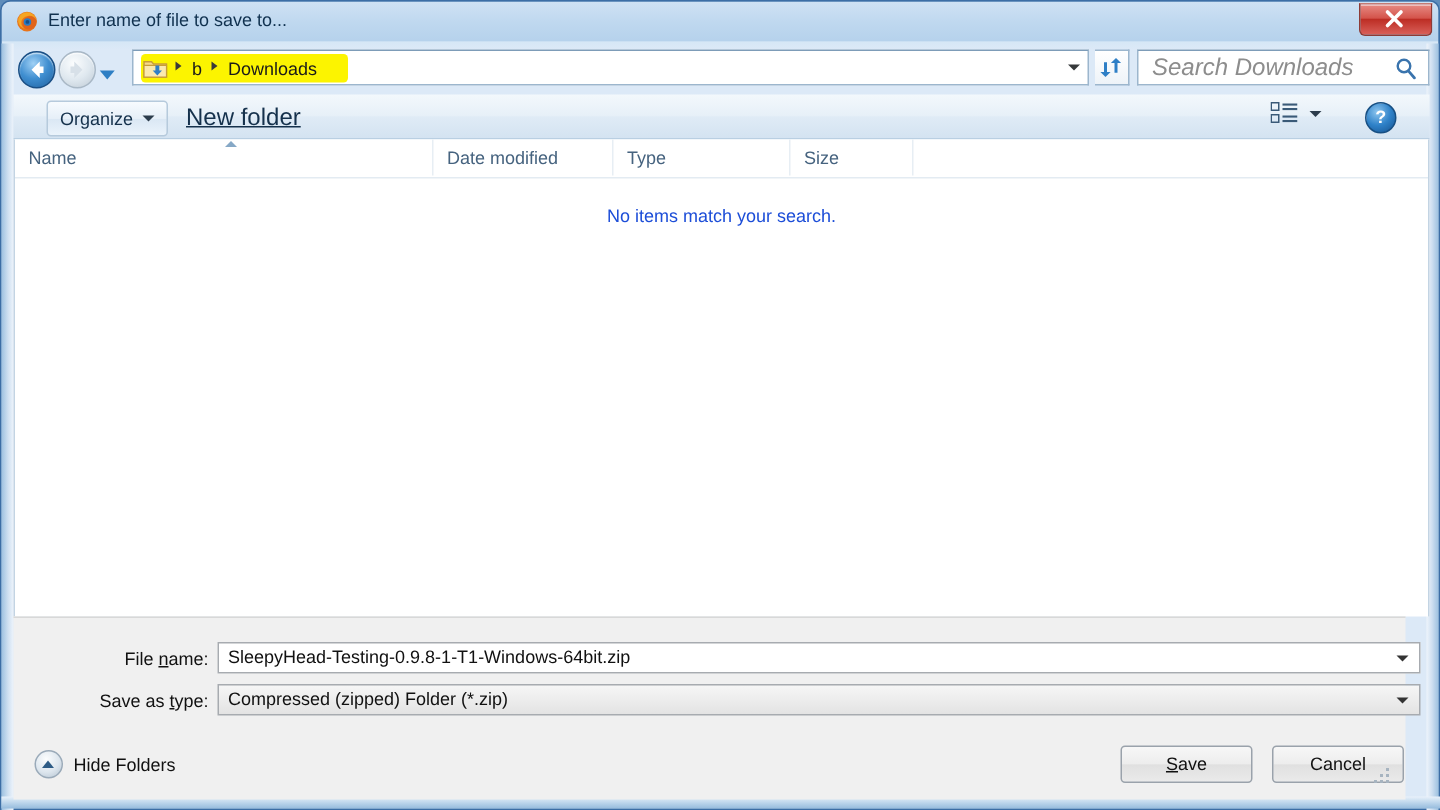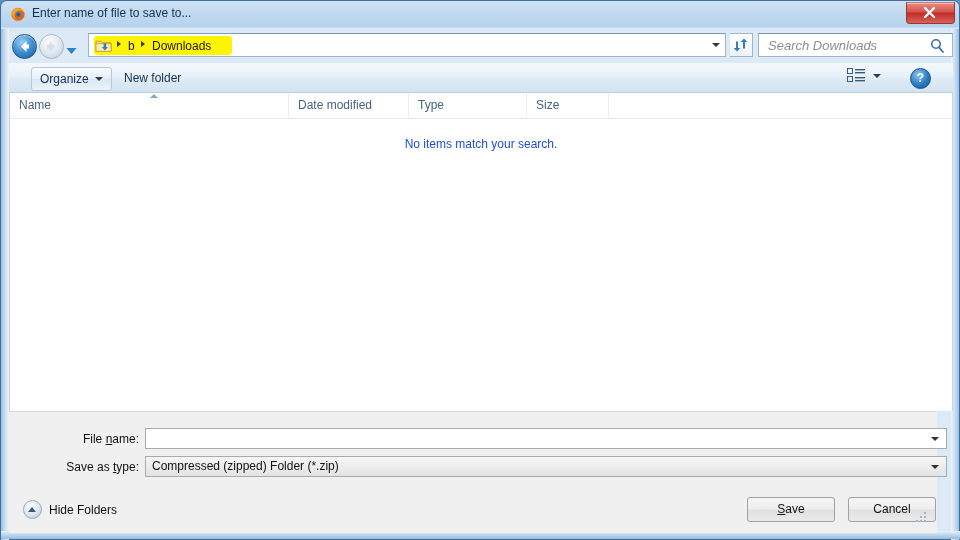--- a/index.html
+++ b/index.html
@@ -127,21 +127,21 @@
   }
   #searchbox {
     position: absolute; left: 749px; top: 2px; width: 195px; height: 24px;
     background: #fff;
     border: 1px solid #9cb6cd; border-top-color: #7d9cb8;
     box-sizing: border-box;
     cursor: text;
   }
   #search-placeholder {
     position: absolute; left: 9px; top: 4px;
-    font-size: 13px; font-style: italic; color: #8d8d8d; line-height: 15px;
+    font-size: 16px; font-style: italic; color: #8d8d8d; line-height: 15px;
   }
   #search-icon { position: absolute; right: 7px; top: 4px; }
 
   
   #toolbar {
     position: absolute; left: 8px; top: 62px; width: 944px; height: 30px;
     background: linear-gradient(to bottom, #f3f8fc 0%, #e7f0f8 48%, #dfebf6 52%, #d4e3f1 100%);
     border-bottom: 1px solid #b9cfe2;
     box-sizing: border-box;
   }
@@ -157,23 +157,23 @@
   }
   .caret-down {
     width: 0; height: 0;
     border-top: 4px solid #2c3c4c;
     border-left: 4px solid transparent;
     border-right: 4px solid transparent;
   }
   #newfolder-btn {
     position: absolute; left: 106px; top: 4px; height: 22px;
     padding: 0 8px;
-    font-size: 12px; color: #15314c; line-height: 21px;
-    cursor: pointer;
-    border: 1px solid transparent; border-radius: 3px;
+    font-size: 16px; color: #15314c; line-height: 21px;
+    cursor: pointer;
+    border: 1px solid transparent; border-radius: 3px; text-decoration: underline;
   }
   #view-btn {
     position: absolute; right: 72px; top: 5px;
     display: flex; align-items: center; gap: 8px;
     cursor: pointer;
   }
   #help-btn {
     position: absolute; right: 22px; top: 5px;
     width: 19px; height: 19px; border-radius: 50%;
     background: radial-gradient(circle at 38% 30%, #8ec6ef 0%, #2f82c9 50%, #15528f 100%);
@@ -410,20 +410,21 @@
       <div id="sort-indicator"></div>
     </div>
     <div id="empty-msg">No items match your search.</div>
   </div>
 
   <div id="bottom">
 
     <div id="lbl-filename" class="fld-label"><span>File </span><u>n</u><span>ame:</span></div>
 
     <div id="combo-filename" class="combo">
+      <div class="combo-text">SleepyHead-Testing-0.9.8-1-T1-Windows-64bit.zip</div>
       <div class="combo-arrow"></div>
     </div>
 
     <div id="lbl-savetype" class="fld-label"><span>Save as </span><u>t</u><span>ype:</span></div>
 
     <div id="combo-savetype" class="combo">
       <div class="combo-text">Compressed (zipped) Folder (*.zip)</div>
       <div class="combo-arrow"></div>
     </div>
 

